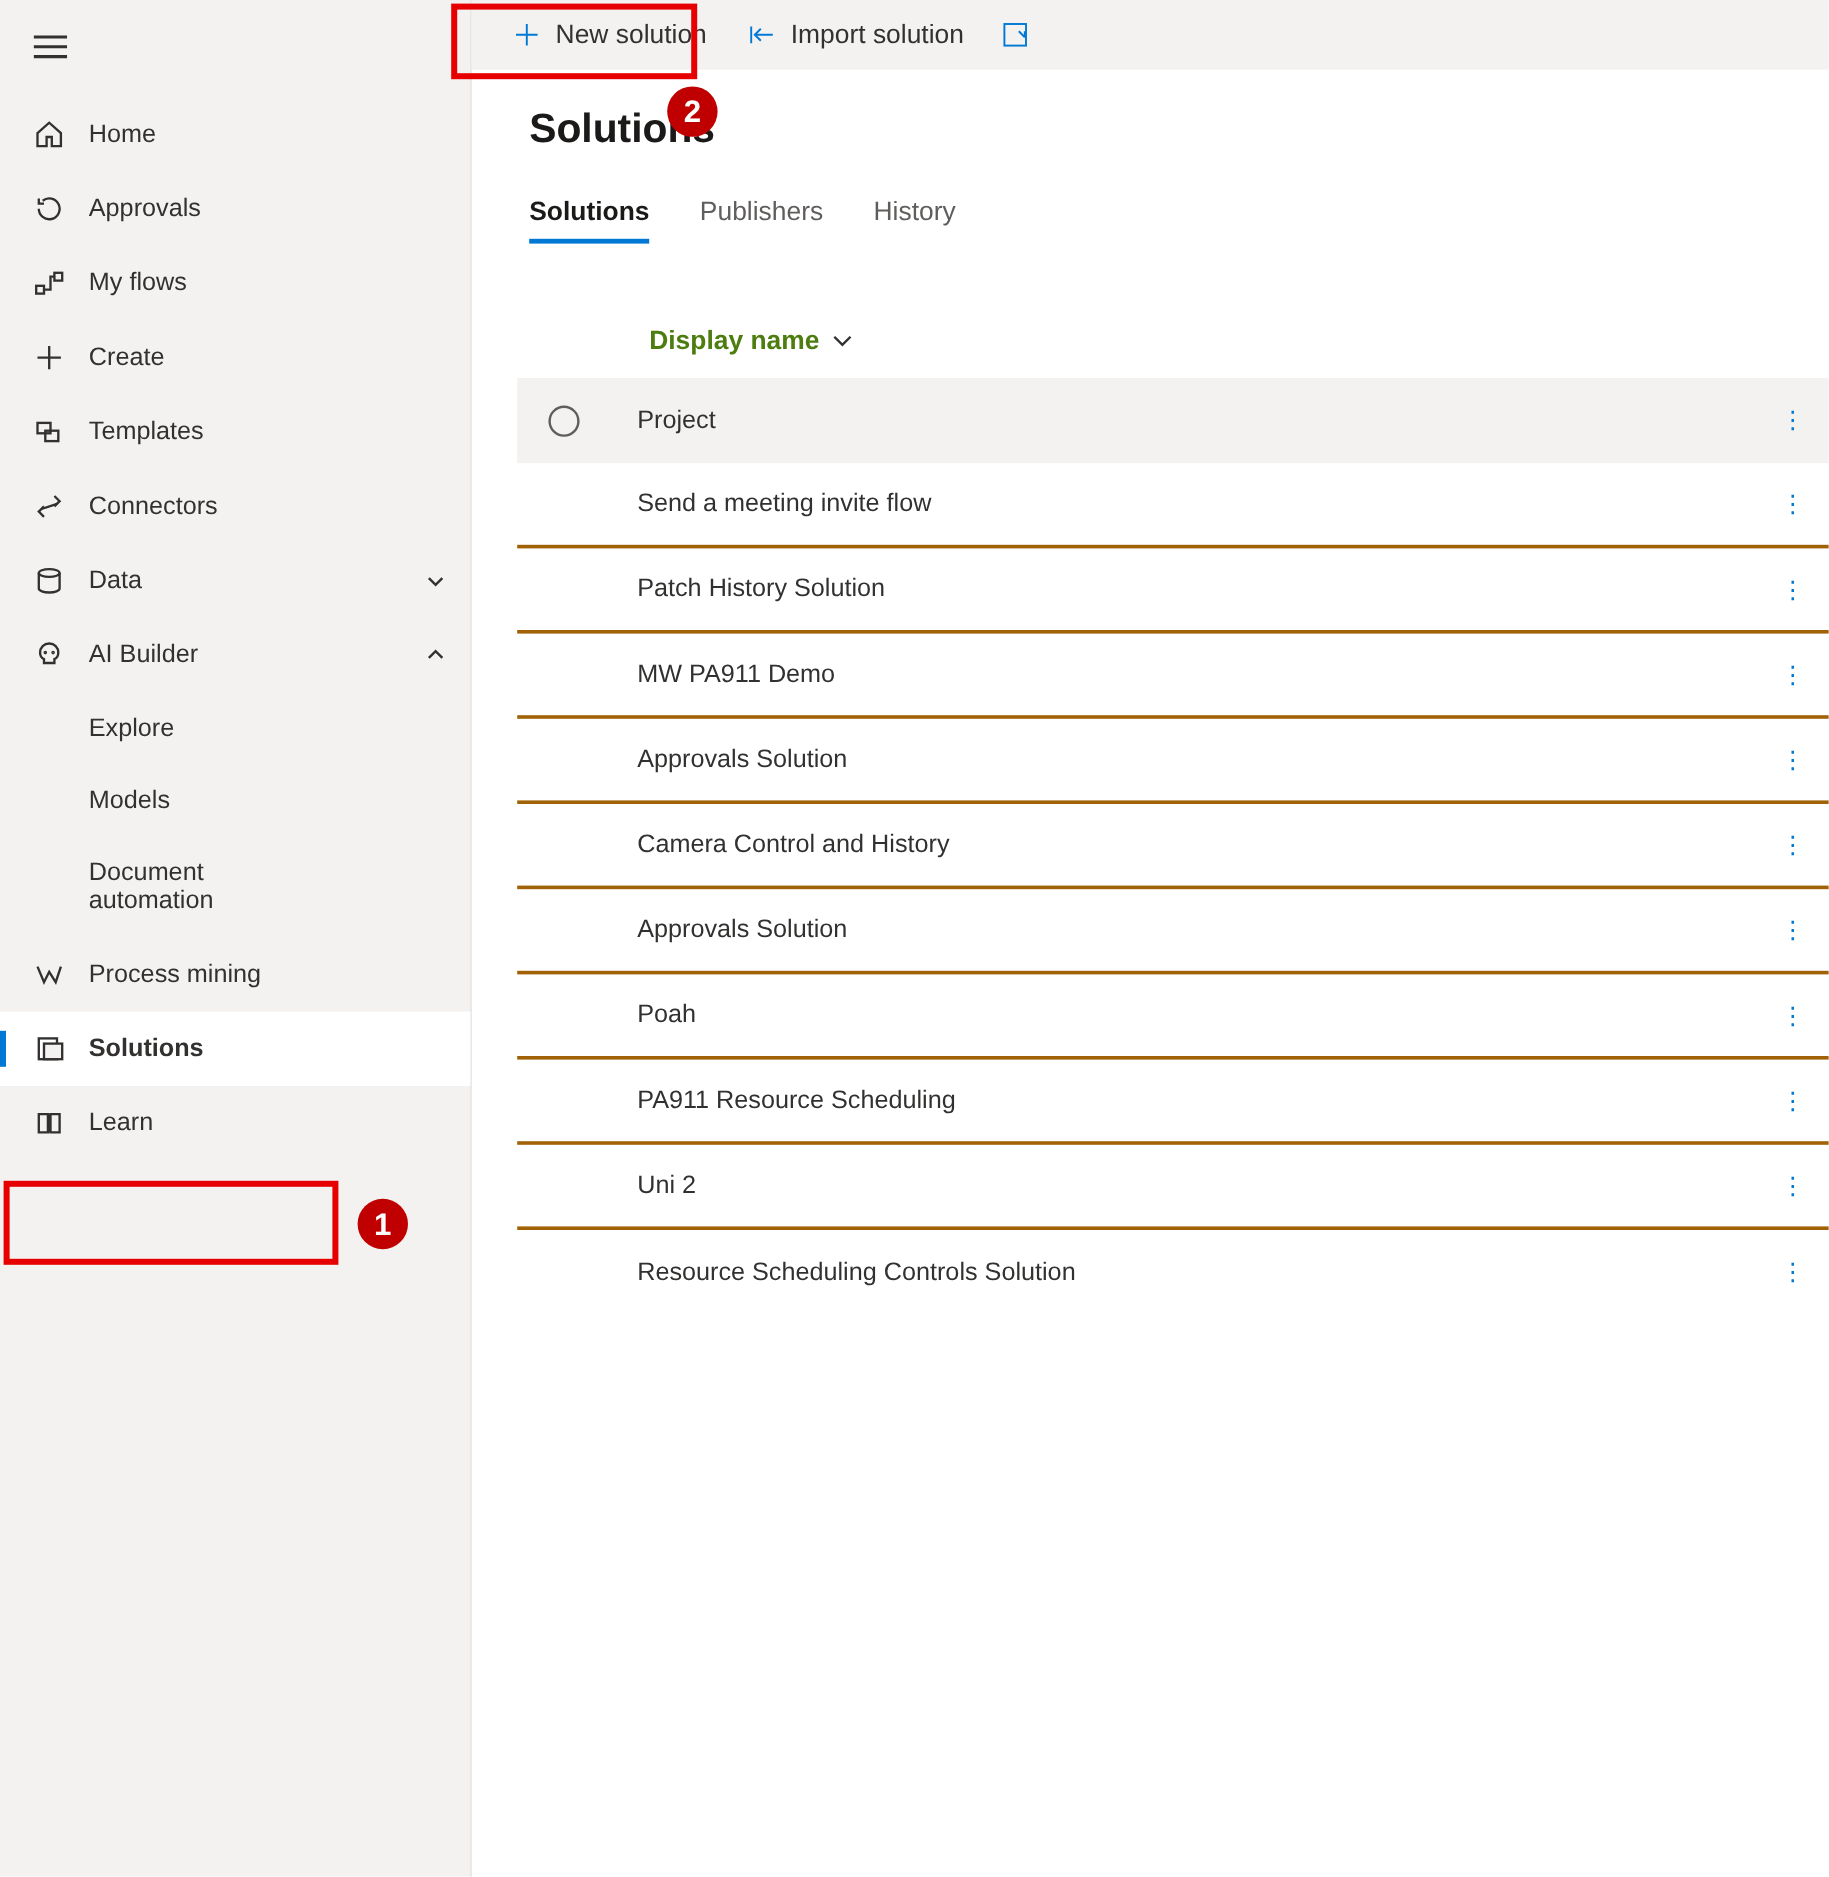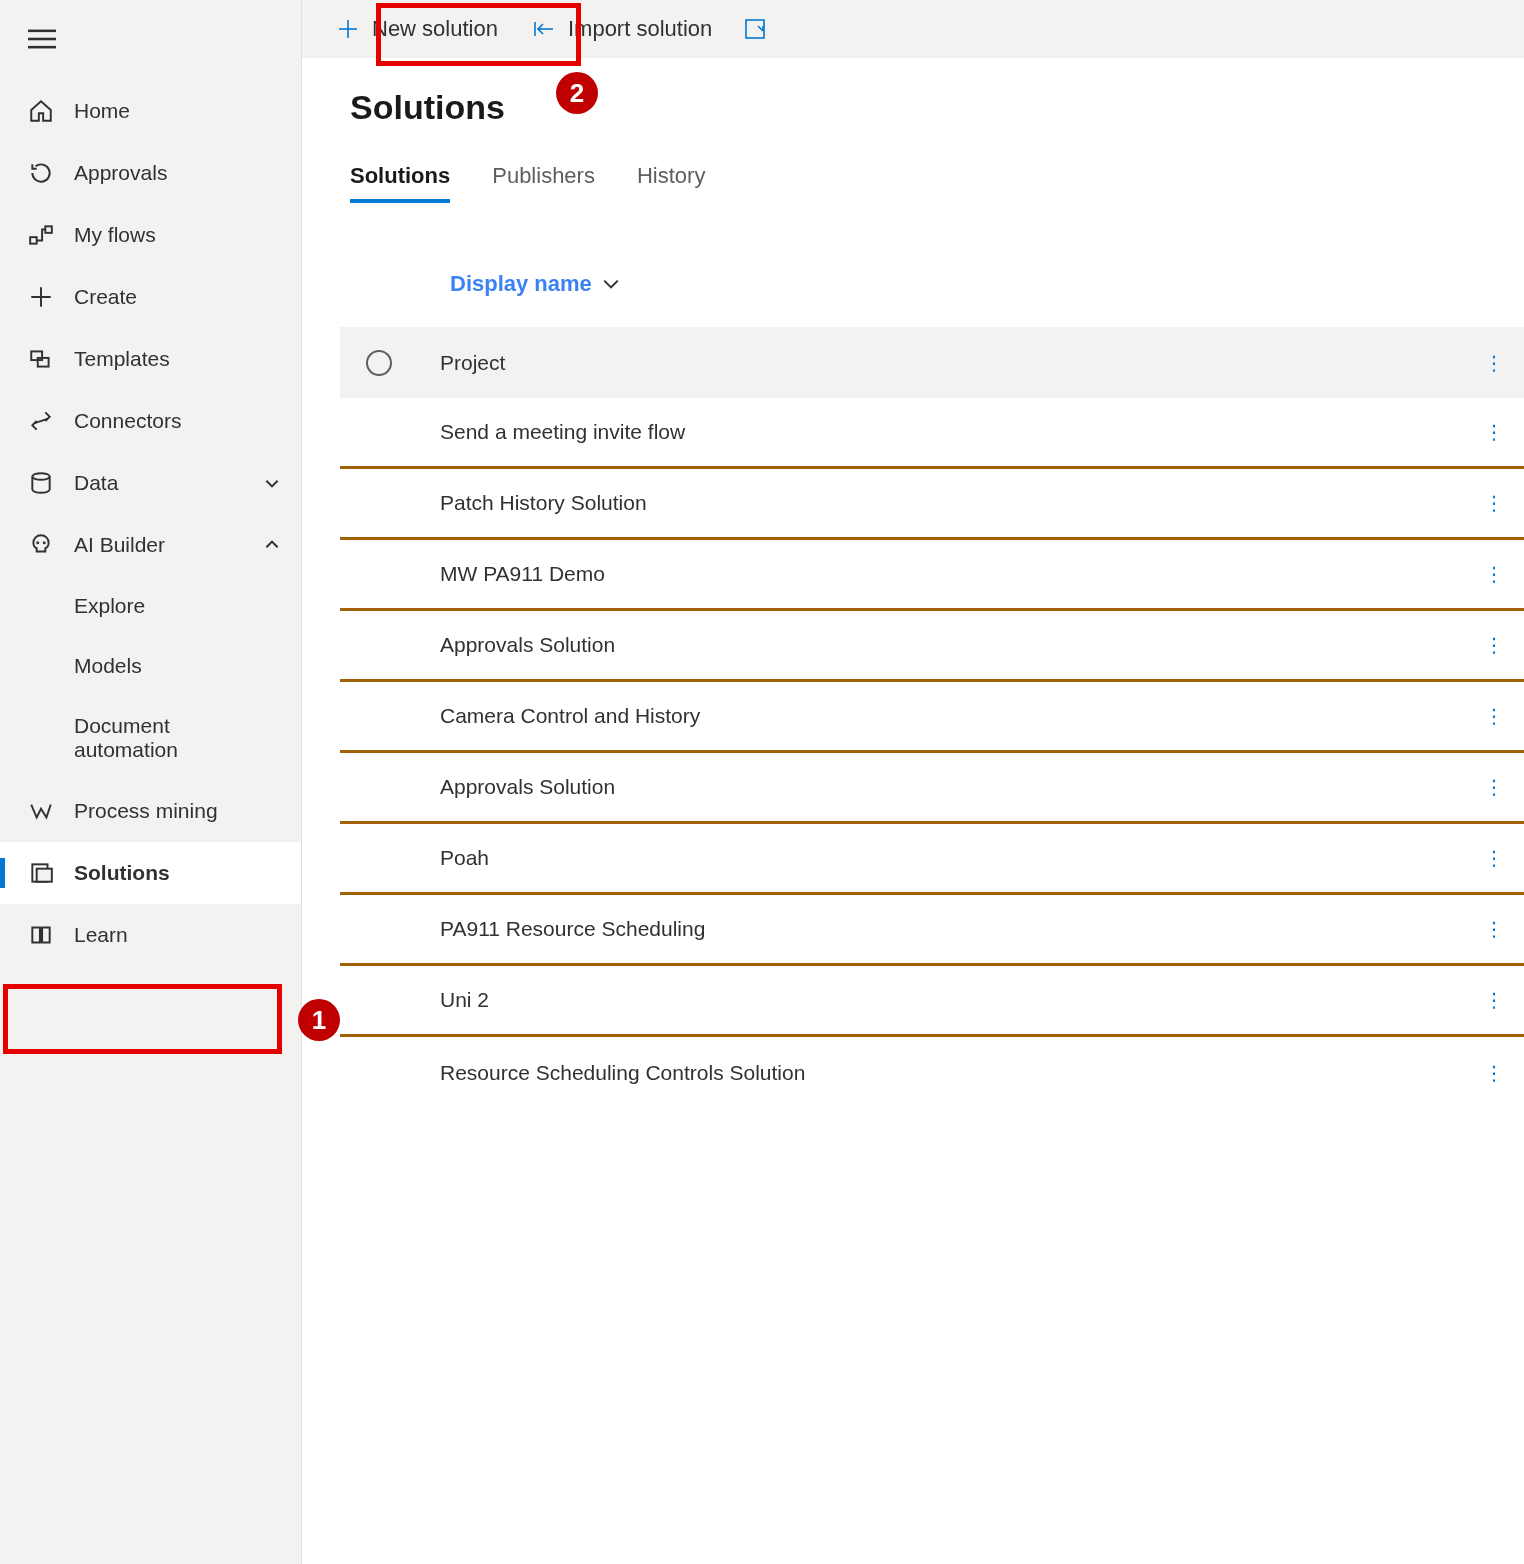--- a/index.html
+++ b/index.html
@@ -9,21 +9,21 @@
       font-family: "Segoe UI", -apple-system, BlinkMacSystemFont, sans-serif;
     }
     body {
       display: flex;
       width: 1524px;
       height: 1564px;
       background: #fff;
       overflow: hidden;
     }
     .sidebar {
-      width: 302px;
+      width: 393px;
       background: #f3f2f1;
       border-right: 1px solid #e1dfdd;
       padding-top: 18px;
       flex-shrink: 0;
     }
     .hamburger {
       padding: 10px 28px 26px 28px;
     }
     .hamburger svg {
       width: 28px;
@@ -170,41 +170,40 @@
       color: #1b1a19;
       font-weight: 600;
       border-bottom: 4px solid #0078d4;
     }
     .table-header {
       display: flex;
       align-items: center;
       padding: 12px 0 18px 100px;
       font-size: 22px;
       font-weight: 600;
-      color: #3b82f6;
+      color: #4d7c0f;
       gap: 10px;
     }
     .table-header svg {
       width: 18px;
       height: 14px;
     }
     .row {
       display: flex;
       align-items: center;
       height: 71px;
       border-bottom: 3px solid #a16207;
       padding-left: 26px;
       padding-right: 18px;
       font-size: 21px;
       color: #323130;
     }
     .row.selected {
       background: #f3f2f1;
       border-bottom: none;
-      margin-top: 12px;
     }
     .row .radio {
       width: 26px;
       height: 26px;
       border: 2px solid #605e5c;
       border-radius: 50%;
       margin-right: 48px;
       visibility: hidden;
     }
     .row.selected .radio {

